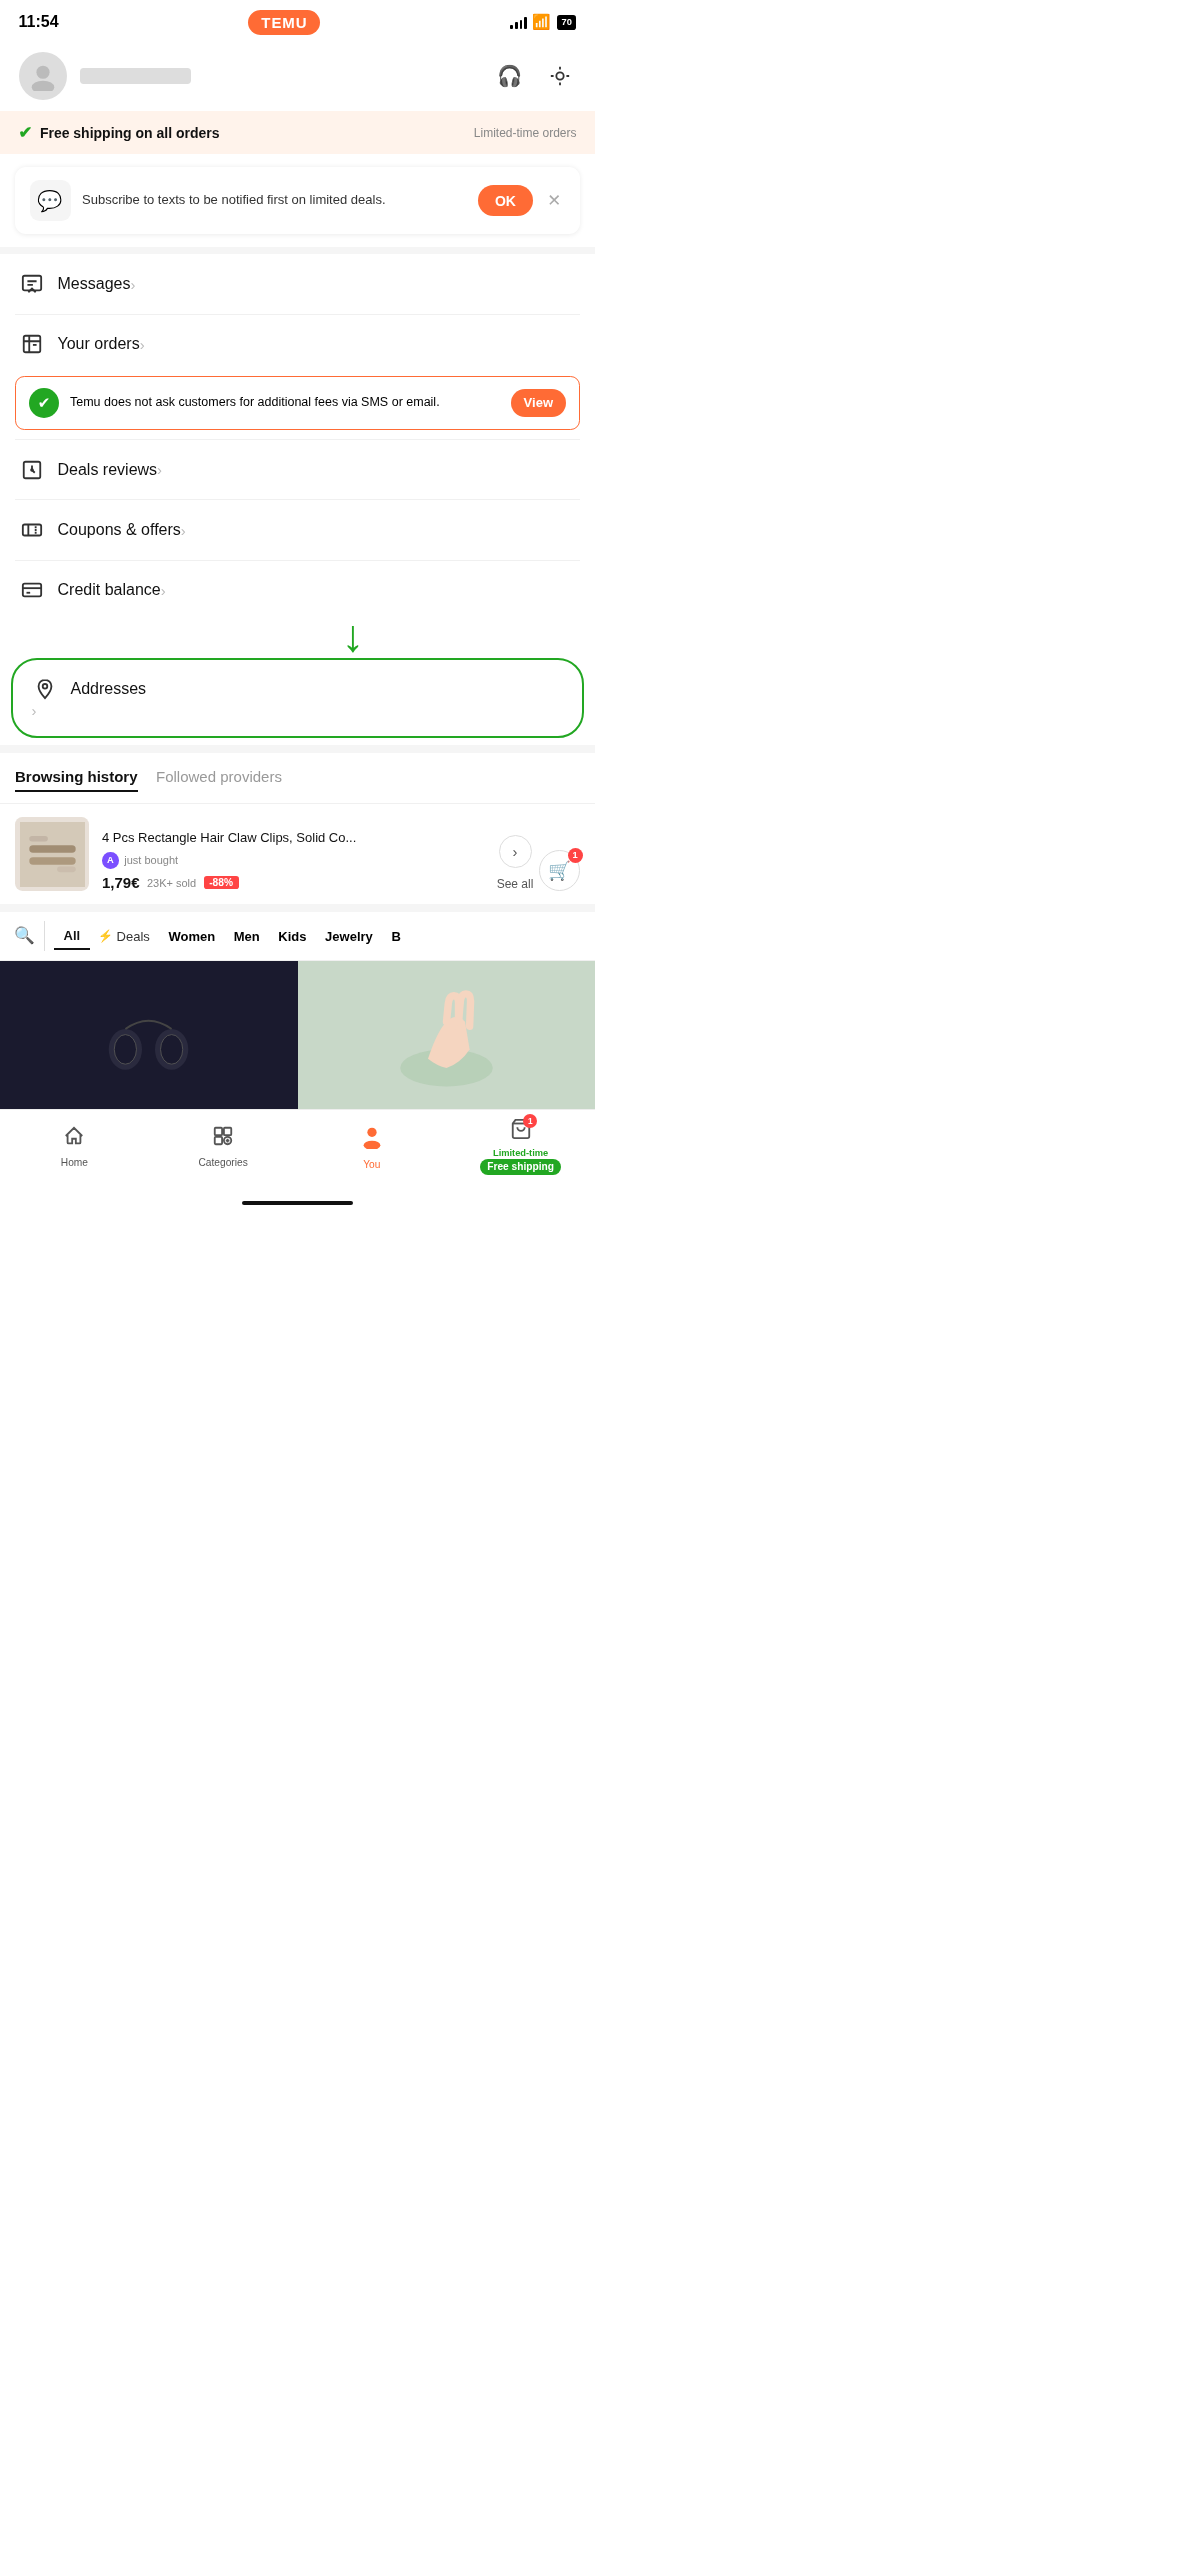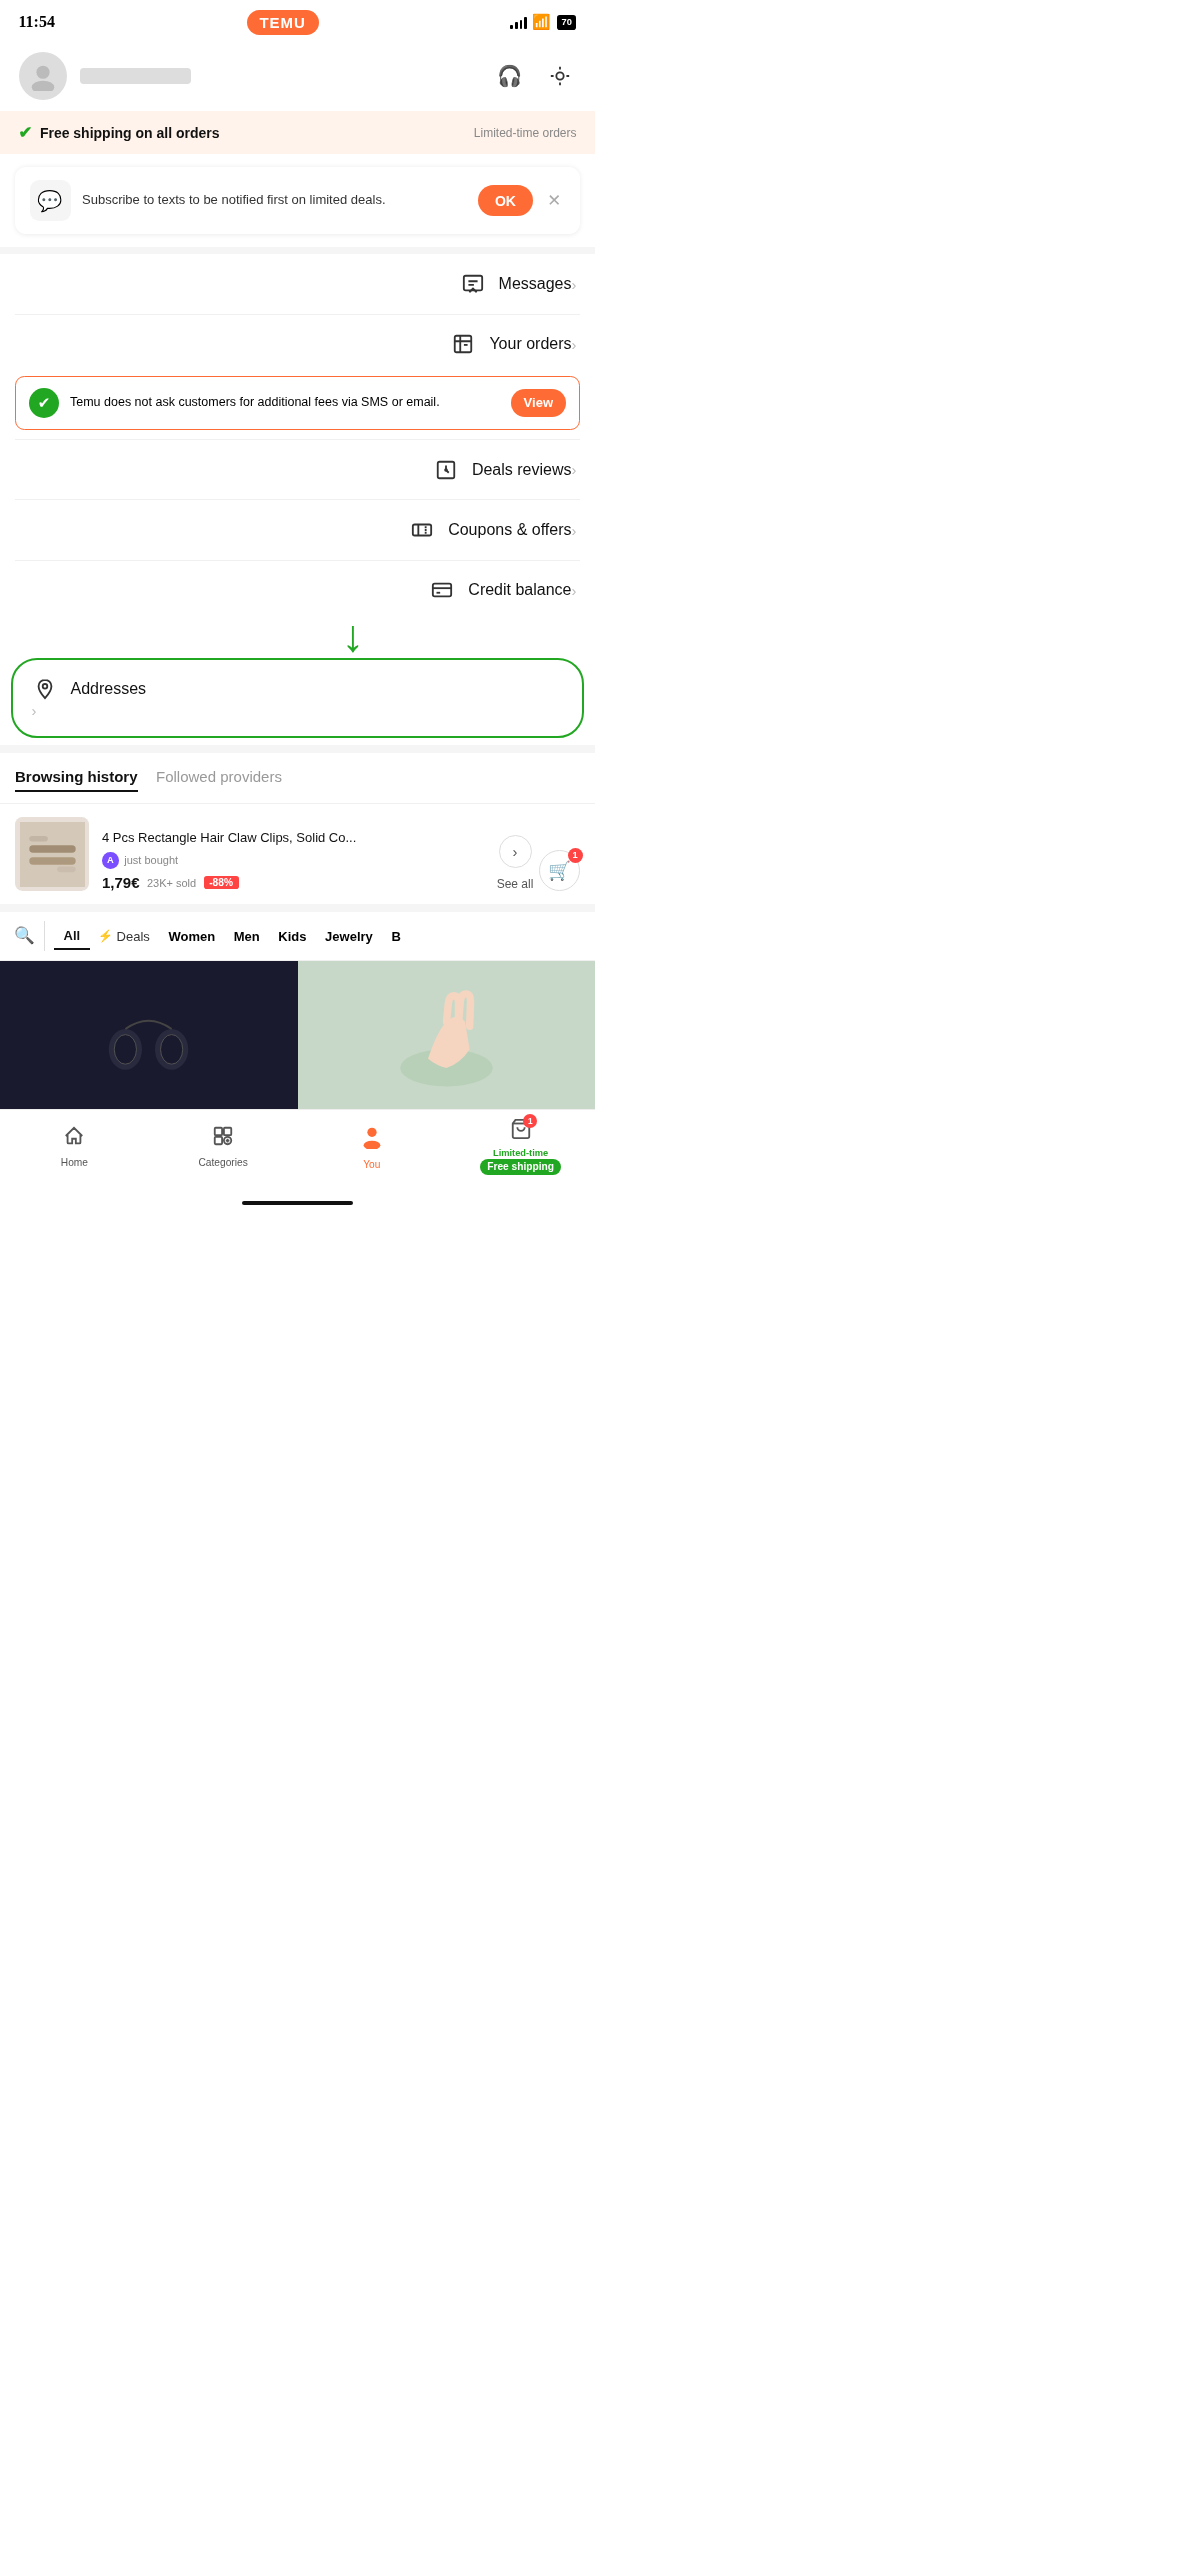--- a/index.html
+++ b/index.html
@@ -17,21 +17,20 @@
       display: flex;
       align-items: center;
       justify-content: space-between;
       padding: 7.4px 18.5px 3.7px;
       height: 41px;
     }
     .status-time {
       font-size: 16px;
       font-weight: 600;
       color: #000;
-      font-family: Liberation Serif, serif;
     }
     .status-logo {
       background: #FF6B35;
       color: #fff;
       font-size: 15px;
       font-weight: 800;
       padding: 3.7px 13px;
       border-radius: 18.5px;
       letter-spacing: 0.9px;
     }
@@ -191,21 +190,21 @@
     }
     .thick-divider {
       height: 7.4px;
       background: #f5f5f5;
     }
 
     
     .menu-item {
       display: flex;
       align-items: center;
-      justify-content: flex-end;
+      justify-content: flex-start;
       padding: 16.7px 18.5px;
       cursor: pointer;
     }
     .menu-item-left {
       display: flex;
       align-items: center;
       gap: 13px;
     }
     .menu-icon {
       width: 26px;

